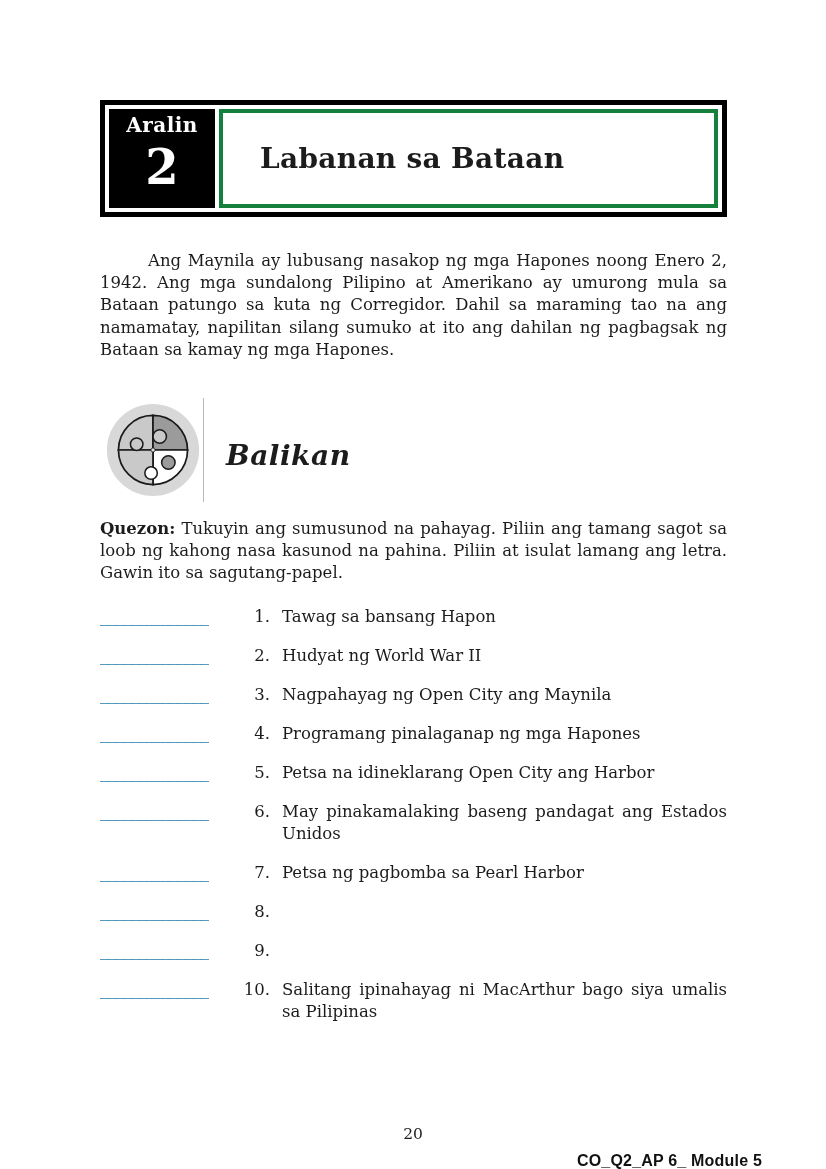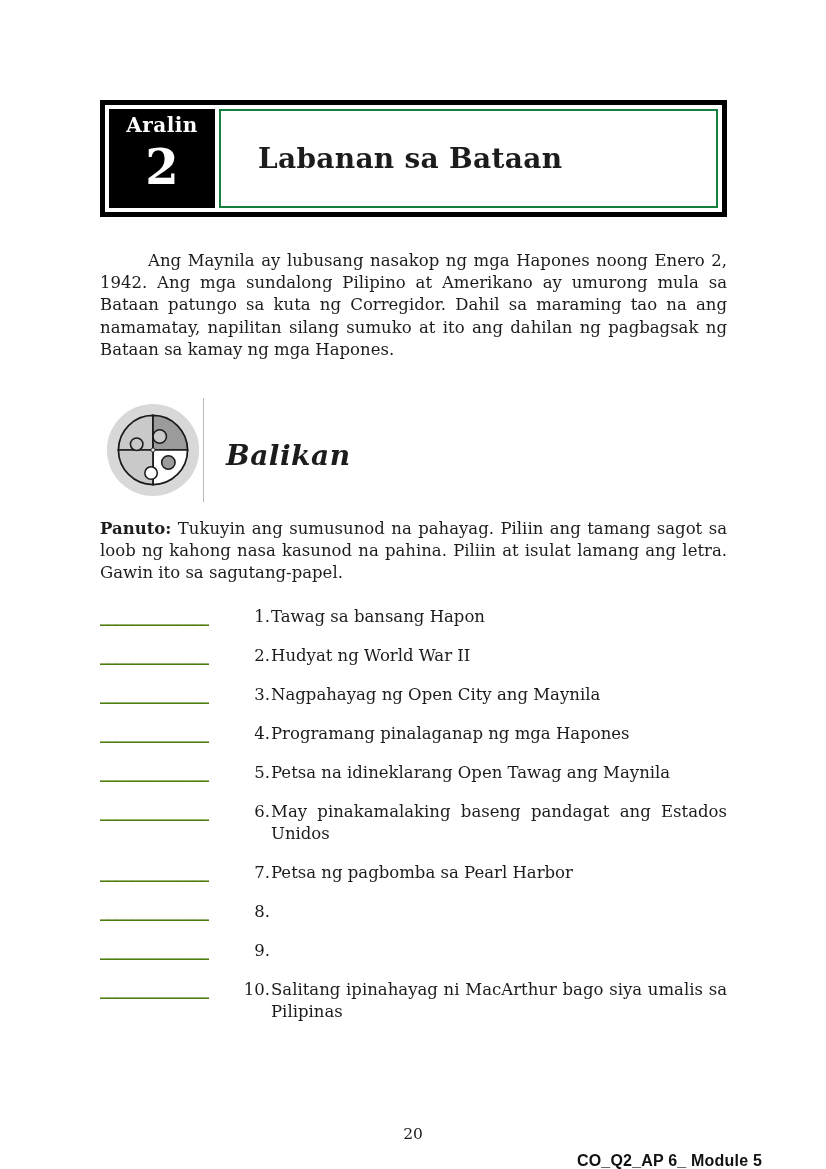--- a/index.html
+++ b/index.html
@@ -30,21 +30,21 @@
     flex-shrink:0;
   }
   .lesson-badge .lesson-label {
     font-weight:bold; font-size:20px; margin-top:4px; letter-spacing:0.5px;
   }
   .lesson-badge .lesson-number {
     font-weight:bold; font-size:48px; line-height:56px; margin-top:2px;
   }
   .lesson-title-box {
     flex:1;
-    border:2px solid #15803d;
+    border:4px solid #15803d;
     margin-left:4px;
     display:flex; align-items:center;
     padding-left:37px;
   }
   .lesson-title-box h1 { font-size:28px; font-weight:bold; letter-spacing:0.3px; }
 
   
   .intro {
     margin-top:33px;
     font-size:16.5px;
@@ -80,26 +80,25 @@
   .quiz-list { margin-top:21px; }
   .quiz-row {
     display:flex;
     align-items:flex-start;
     font-size:16.5px; line-height:22px;
     margin-bottom:17px;
   }
   .quiz-blank {
     width:124px; flex-shrink:0;
     white-space:nowrap; overflow:hidden;
-    color:#4d7c0f;
+    color:#0369a1;
     letter-spacing:-0.5px;
-    font-weight:bold;
   }
   .quiz-num { width:46px; flex-shrink:0; text-align:right; }
-  .quiz-text { flex:1; margin-left:1px; text-align:justify; }
+  .quiz-text { flex:1; margin-left:12px; text-align:justify; }
 
   
   .page-number {
     position:absolute; left:0; top:1125px; width:100%;
     text-align:center; font-size:15.5px;
   }
   .module-code {
     position:absolute; right:64px; top:1152px;
     font-family:"Liberation Sans", sans-serif;
     font-weight:bold; font-size:16px; letter-spacing:0.2px;
@@ -143,21 +142,21 @@
         <circle cx="57" cy="36" r="7" fill="#c9c9c9" stroke="#1a1a1a" stroke-width="1.6"></circle>
         <circle cx="33" cy="44" r="6.5" fill="#c9c9c9" stroke="#1a1a1a" stroke-width="1.6"></circle>
         <circle cx="66" cy="63" r="7" fill="#9b9b9b" stroke="#1a1a1a" stroke-width="1.6"></circle>
         <circle cx="48" cy="74" r="6.5" fill="#ffffff" stroke="#1a1a1a" stroke-width="1.6"></circle>
         <circle cx="50" cy="50" r="2.2" fill="#dcdcdc" stroke="#1a1a1a" stroke-width="0.8"></circle>
       </svg>
       <div class="section-divider"></div>
       <div class="section-title">Balikan</div>
     </div>
 
-    <p class="instructions"><span class="label">Panuto:</span><span> Tukuyin ang sumusunod na pahayag. Piliin ang tamang sagot sa loob ng kahong nasa kasunod na pahina. Piliin at isulat lamang ang letra. Gawin ito sa sagutang-papel.</span></p>
+    <p class="instructions"><span class="label">Quezon:</span><span> Tukuyin ang sumusunod na pahayag. Piliin ang tamang sagot sa loob ng kahong nasa kasunod na pahina. Piliin at isulat lamang ang letra. Gawin ito sa sagutang-papel.</span></p>
 
     <div class="quiz-list">
       <div class="quiz-row">
         <span class="quiz-blank">______________</span>
         <span class="quiz-num">1.</span>
         <span class="quiz-text">Tawag sa bansang Hapon</span>
       </div>
       <div class="quiz-row">
         <span class="quiz-blank">______________</span>
         <span class="quiz-num">2.</span>
@@ -169,21 +168,21 @@
         <span class="quiz-text">Nagpahayag ng Open City ang Maynila</span>
       </div>
       <div class="quiz-row">
         <span class="quiz-blank">______________</span>
         <span class="quiz-num">4.</span>
         <span class="quiz-text">Programang pinalaganap ng mga Hapones</span>
       </div>
       <div class="quiz-row">
         <span class="quiz-blank">______________</span>
         <span class="quiz-num">5.</span>
-        <span class="quiz-text">Petsa na idineklarang Open Tawag ang Maynila</span>
+        <span class="quiz-text">Petsa na idineklarang Open City ang Harbor</span>
       </div>
       <div class="quiz-row">
         <span class="quiz-blank">______________</span>
         <span class="quiz-num">6.</span>
         <span class="quiz-text">May pinakamalaking baseng pandagat ang Estados Unidos</span>
       </div>
       <div class="quiz-row">
         <span class="quiz-blank">______________</span>
         <span class="quiz-num">7.</span>
         <span class="quiz-text">Petsa ng pagbomba sa Pearl Harbor</span>

